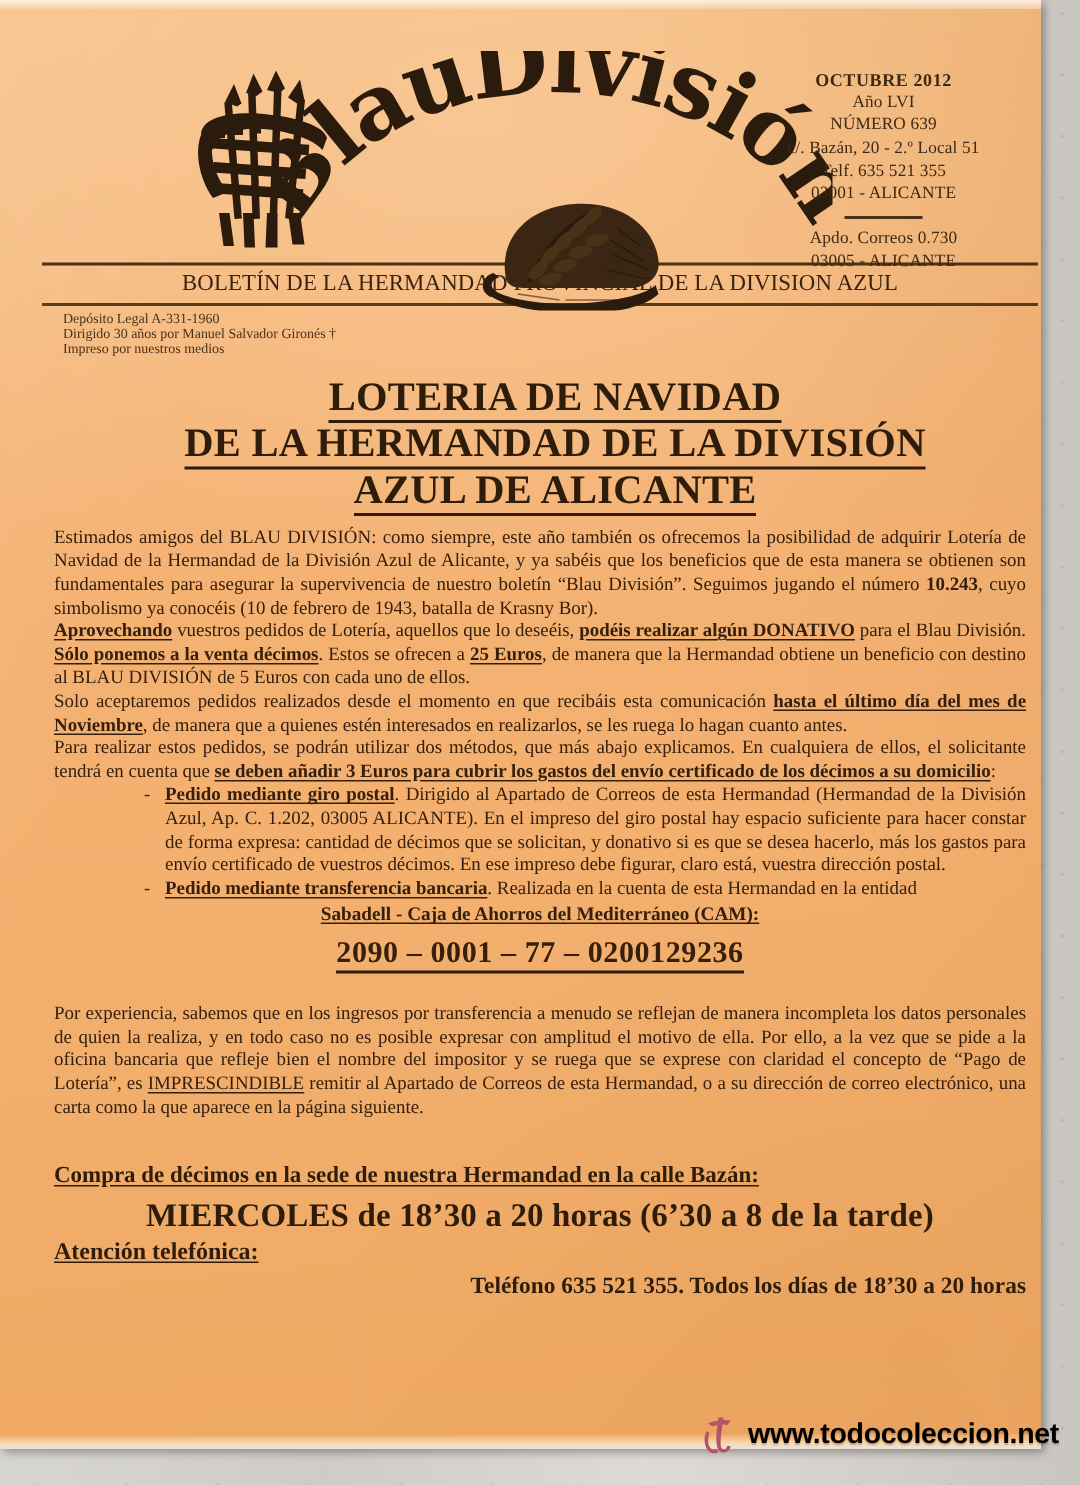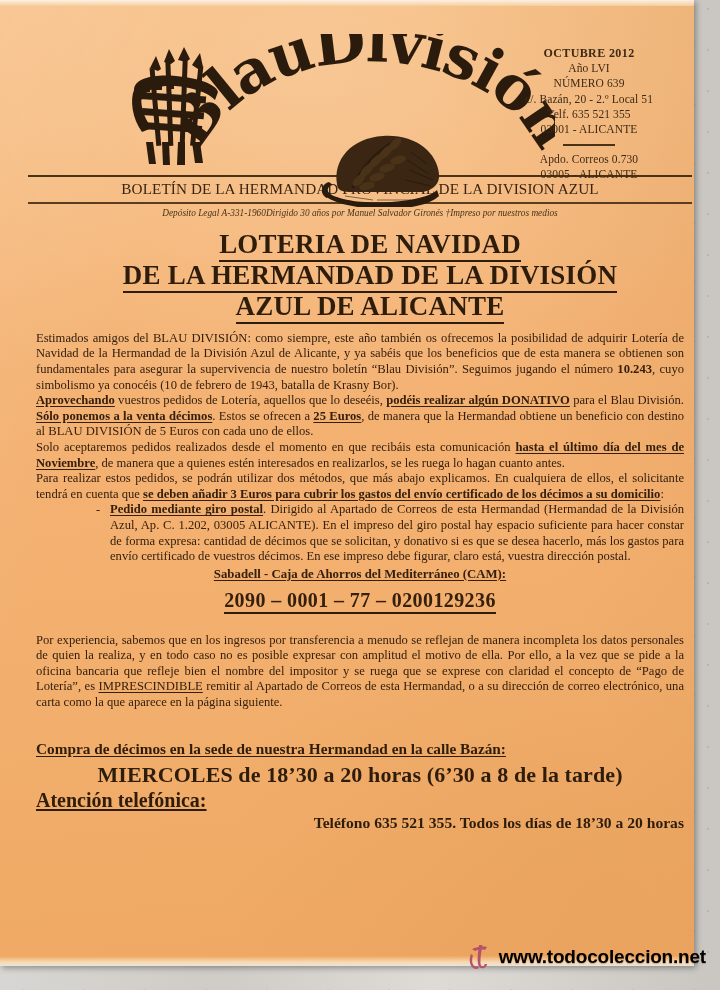--- a/index.html
+++ b/index.html
@@ -113,23 +113,23 @@
     font-size: 15.2px;
     letter-spacing: .1px;
     padding: 3px 0 4px 0;
     color: #3a2410;
     white-space: nowrap;
   }
   .credits {
     display: flex;
     justify-content: center;
     padding: 4px 42px 0 42px;
-    font-style: italic;
     font-size: 9.3px;
     color: #4a3218;
+    flex-direction: column;
   }
 
   
   .title-block {
     text-align: center;
     margin-top: 11px;
     font-weight: bold;
     color: #2f1d0c;
   }
   .title-block .tl {
@@ -203,21 +203,21 @@
   .sede-big {
     font-weight: bold;
     font-size: 22px;
     line-height: 29px;
     text-align: center;
     letter-spacing: .1px;
     margin-top: 1px;
   }
   .tel-h {
     font-weight: bold;
-    font-size: 20px;
+    font-size: 16px;
     line-height: 22px;
     text-decoration: underline;
     text-underline-offset: 2px;
     display: inline-block;
   }
   .tel-line {
     font-weight: bold;
     font-size: 15.6px;
     line-height: 24px;
     text-align: right;
@@ -366,20 +366,21 @@
       <p><span>Estimados amigos del BLAU DIVISIÓN: como siempre, este año también os ofrecemos la posibilidad de adquirir Lotería de Navidad de la Hermandad de la División Azul de Alicante, y ya sabéis que los beneficios que de esta manera se obtienen son fundamentales para asegurar la supervivencia de nuestro boletín “Blau División”. Seguimos jugando el número </span><span class="b">10.243</span><span>, cuyo simbolismo ya conocéis (10 de febrero de 1943, batalla de Krasny Bor).</span></p>
 
       <p><span class="bu">Aprovechando</span><span> vuestros pedidos de Lotería, aquellos que lo deseéis, </span><span class="bu">podéis realizar algún DONATIVO</span><span> para el Blau División. </span><span class="bu">Sólo ponemos a la venta décimos</span><span>. Estos se ofrecen a </span><span class="bu">25 Euros</span><span>, de manera que la Hermandad obtiene un beneficio con destino al BLAU DIVISIÓN de 5 Euros con cada uno de ellos.</span></p>
 
       <p><span>Solo aceptaremos pedidos realizados desde el momento en que recibáis esta comunicación </span><span class="bu">hasta el último día del mes de Noviembre</span><span>, de manera que a quienes estén interesados en realizarlos, se les ruega lo hagan cuanto antes.</span></p>
 
       <p><span>Para realizar estos pedidos, se podrán utilizar dos métodos, que más abajo explicamos. En cualquiera de ellos, el solicitante tendrá en cuenta que </span><span class="bu">se deben añadir 3 Euros para cubrir los gastos del envío certificado de los décimos a su domicilio</span><span>:</span></p>
 
       <ul class="bullets">
         <li><span class="bu">Pedido mediante giro postal</span><span>. Dirigido al Apartado de Correos de esta Hermandad (Hermandad de la División Azul, Ap. C. 1.202, 03005 ALICANTE). En el impreso del giro postal hay espacio suficiente para hacer constar de forma expresa: cantidad de décimos que se solicitan, y donativo si es que se desea hacerlo, más los gastos para envío certificado de vuestros décimos. En ese impreso debe figurar, claro está, vuestra dirección postal.</span></li>
+        <li><span class="bu">Pedido mediante transferencia bancaria</span><span>. Realizada en la cuenta de esta Hermandad en la entidad</span></li>
       </ul>
 
       <div class="entity"><span class="u">Sabadell - Caja de Ahorros del Mediterráneo (CAM):</span></div>
 
       <div class="account"><span>2090 – 0001 – 77 – 0200129236</span></div>
 
       <p style="margin-top:18px;"><span>Por experiencia, sabemos que en los ingresos por transferencia a menudo se reflejan de manera incompleta los datos personales de quien la realiza, y en todo caso no es posible expresar con amplitud el motivo de ella. Por ello, a la vez que se pide a la oficina bancaria que refleje bien el nombre del impositor y se ruega que se exprese con claridad el concepto de “Pago de Lotería”, es </span><span class="u">IMPRESCINDIBLE</span><span> remitir al Apartado de Correos de esta Hermandad, o a su dirección de correo electrónico, una carta como la que aparece en la página siguiente.</span></p>
     </div>
 
     <div class="sede">

